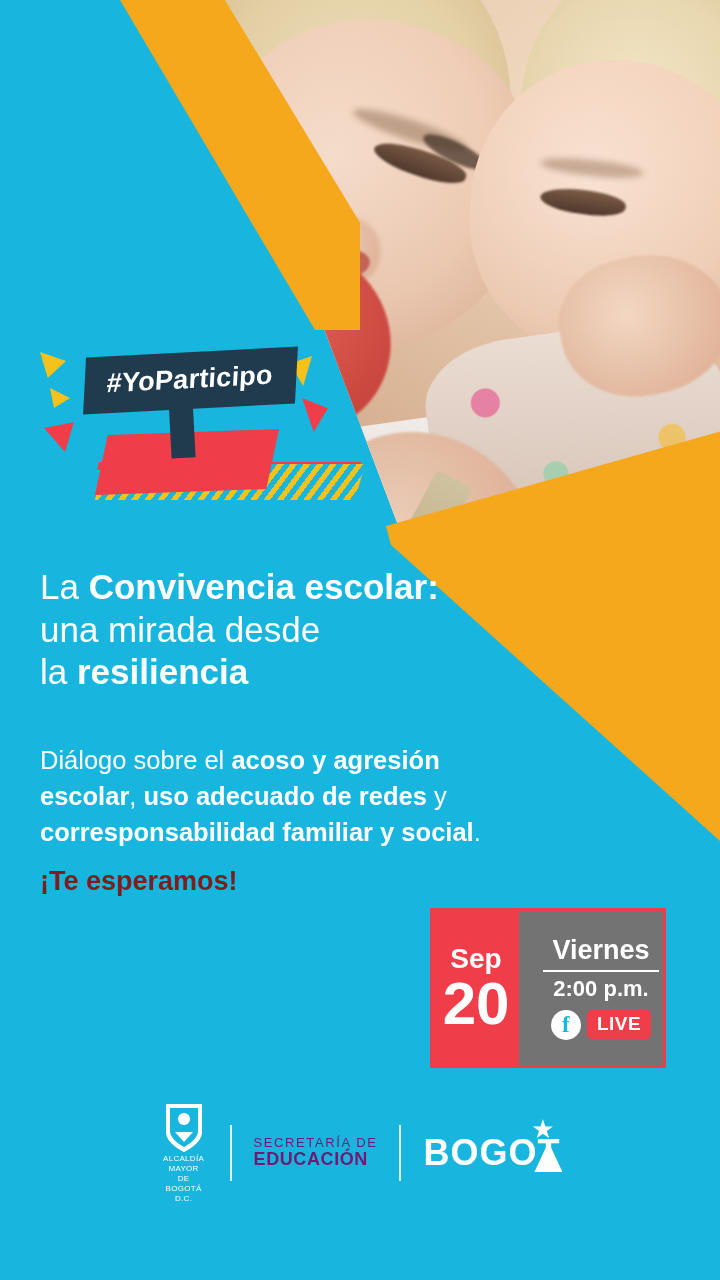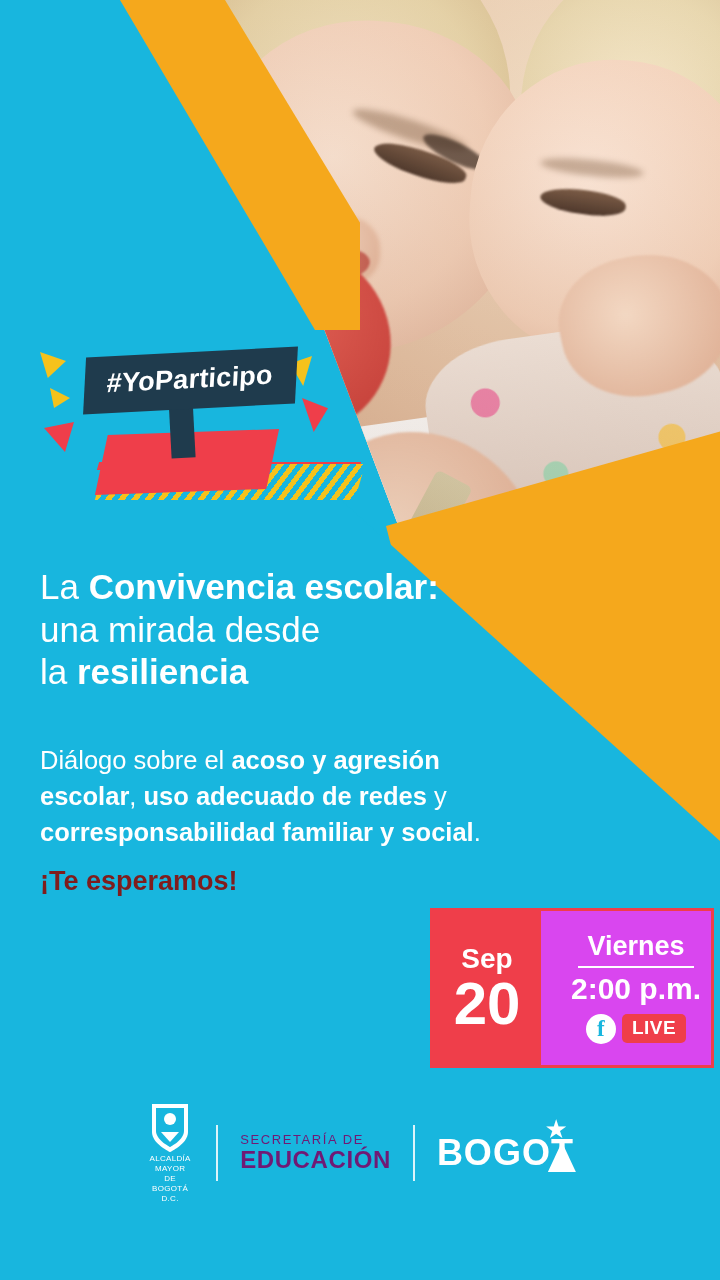--- a/index.html
+++ b/index.html
@@ -232,38 +232,38 @@
     color: #fff; font-size: 25.5px; line-height: 1.42;
   }
   .body-copy b { font-weight: bold; }
   .cta {
     position: absolute; left: 40px; top: 866px;
     color: #7f1d1d; font-size: 27px; font-weight: bold;
   }
 
   
   .date-card {
-    position: absolute; left: 430px; top: 908px; width: 284px; height: 160px;
+    position: absolute; left: 430px; top: 908px; width: 236px; height: 160px;
     border: 3px solid #ef3e4a;
     display: flex;
-    background: #d946ef;
+    background: #737373;
   }
   .date-left {
     width: 108px; background: #ef3e4a; color: #fff;
     display: flex; flex-direction: column; align-items: center; justify-content: center;
   }
   .date-left .mon { font-size: 28px; font-weight: bold; line-height: 1; margin-bottom: 2px; }
   .date-left .day { font-size: 60px; font-weight: bold; line-height: .95; }
   .date-right {
     flex: 1; display: flex; flex-direction: column; align-items: center;
     justify-content: center; color: #fff; padding: 6px 4px; margin-left: 20px;
   }
   .date-right .dow { font-size: 27px; font-weight: bold; line-height: 1.1; }
   .date-right .sep-line { width: 116px; height: 2px; background: #fff; margin: 4px 0 4px; }
-  .date-right .hour { font-size: 30px; font-weight: bold; }
+  .date-right .hour { font-size: 22px; font-weight: bold; }
   .live-row { display: flex; align-items: center; gap: 6px; margin-top: 8px; }
   .fb-circle {
     width: 30px; height: 30px; border-radius: 50%; background: #fff;
     color: #18b6de; font-size: 23px; font-weight: bold;
     display: flex; align-items: center; justify-content: center;
     font-family: "Liberation Serif", serif;
   }
   .live-pill {
     background: #ef3e4a; color: #fff; font-size: 19px; font-weight: bold;
     padding: 3px 10px 4px; border-radius: 5px; letter-spacing: .5px;
@@ -273,21 +273,21 @@
   .footer {
     position: absolute; left: 0; top: 1098px; width: 720px; height: 110px;
     display: flex; align-items: center; justify-content: center; gap: 22px;
   }
   .shield { width: 48px; display: flex; flex-direction: column; align-items: center; }
   .shield svg { display: block; }
   .shield .cap { color: #fff; font-size: 8px; text-align: center; line-height: 1.25; letter-spacing: .3px; }
   .divider { width: 2px; height: 56px; background: rgba(255,255,255,.85); }
   .sec { color: #701a75; line-height: 1.1; }
   .sec .s1 { font-size: 13px; letter-spacing: 1.6px; }
-  .sec .s2 { font-size: 24px; font-weight: bold; letter-spacing: .6px; }
+  .sec .s2 { font-size: 18px; font-weight: bold; letter-spacing: .6px; }
   .bogota { color: #fff; display: flex; align-items: flex-end; position: relative; }
   .bogota .word { font-size: 36px; font-weight: bold; letter-spacing: 1px; }
   .bogota .star {
     position: absolute; right: 6px; top: -18px; color: #fff; font-size: 26px;
   }
   .bogota .a-tri {
     position: absolute; right: -2px; bottom: 2px; width: 28px; height: 30px;
     background: #fff;
     clip-path: polygon(50% 0, 100% 100%, 0 100%);
   }

